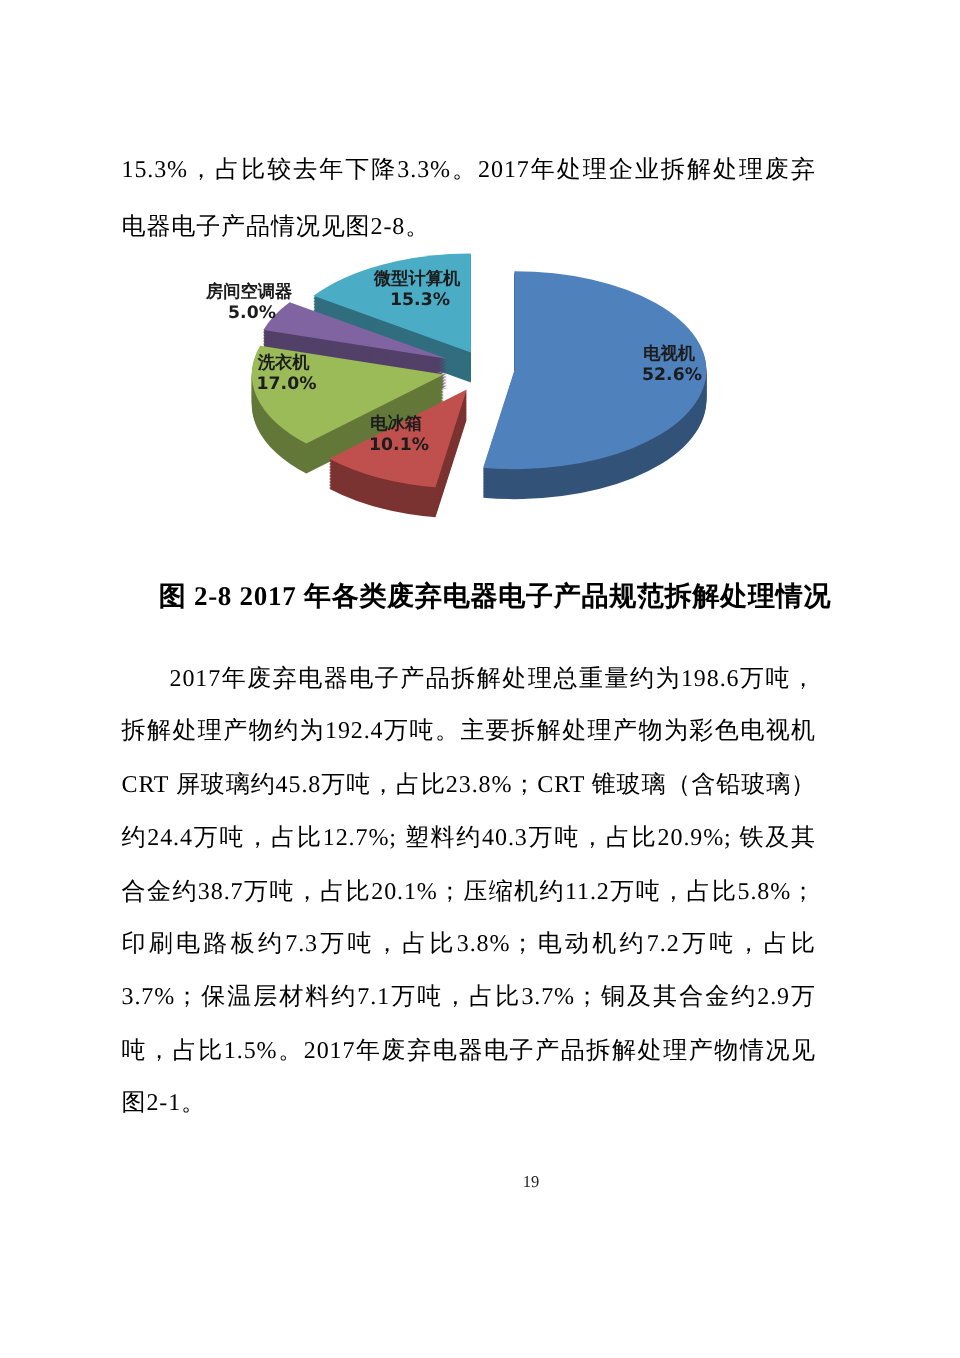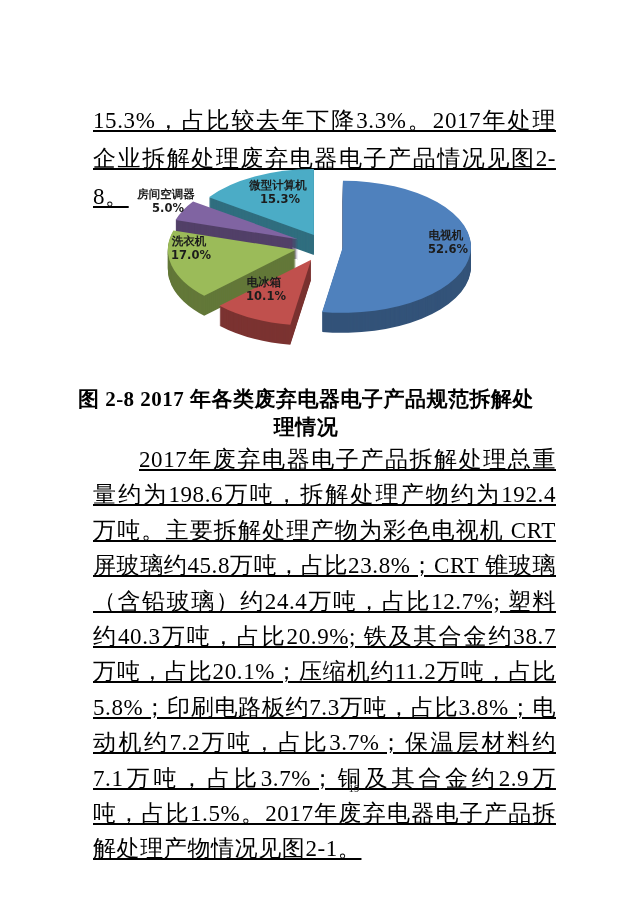--- a/index.html
+++ b/index.html
@@ -1,26 +1,26 @@
 <!DOCTYPE html>
 <html><head>
 <meta charset="utf-8">
 <style>
   html,body{margin:0;padding:0;background:#ffffff;}
   body{width:640px;height:905px;overflow:hidden;
        font-family:"Liberation Serif","DejaVu Serif",serif;color:#000;}
   .page{position:relative;width:640px;height:905px;background:#fff;}
-  .para{position:absolute;left:93px;width:463px;font-size:23px;
-        text-align:justify;text-justify:inter-character;letter-spacing:0.6px;text-decoration:underline;}
+  .para{position:absolute;left:81px;width:463px;font-size:16px;
+        text-align:justify;text-justify:inter-character;letter-spacing:0.6px;}
   .para-top{top:79px;line-height:38px;}
   .para-body{top:419px;line-height:35.4px;text-indent:2em;}
   .figure{position:absolute;left:0;top:0;width:640px;margin:0;}
   .chart-box{position:absolute;left:120px;top:158px;width:400px;height:230px;}
-  .caption{position:absolute;top:385px;left:72px;width:468px;text-align:center;
-           font-size:21px;font-weight:bold;letter-spacing:0.5px;}
+  .caption{position:absolute;top:385px;left:96px;width:468px;text-align:center;
+           font-size:18px;font-weight:bold;letter-spacing:0.5px;}
   .pagenum{position:absolute;top:782px;left:0;width:636px;text-align:center;
            font-size:11px;color:#222;padding-left:36px;}
   svg text{font-family:"DejaVu Sans","Liberation Sans",sans-serif;
            font-weight:bold;font-size:11.5px;fill:#1c1c1c;}
 </style>
 </head>
 <body>
 
 <div class="page">
 

